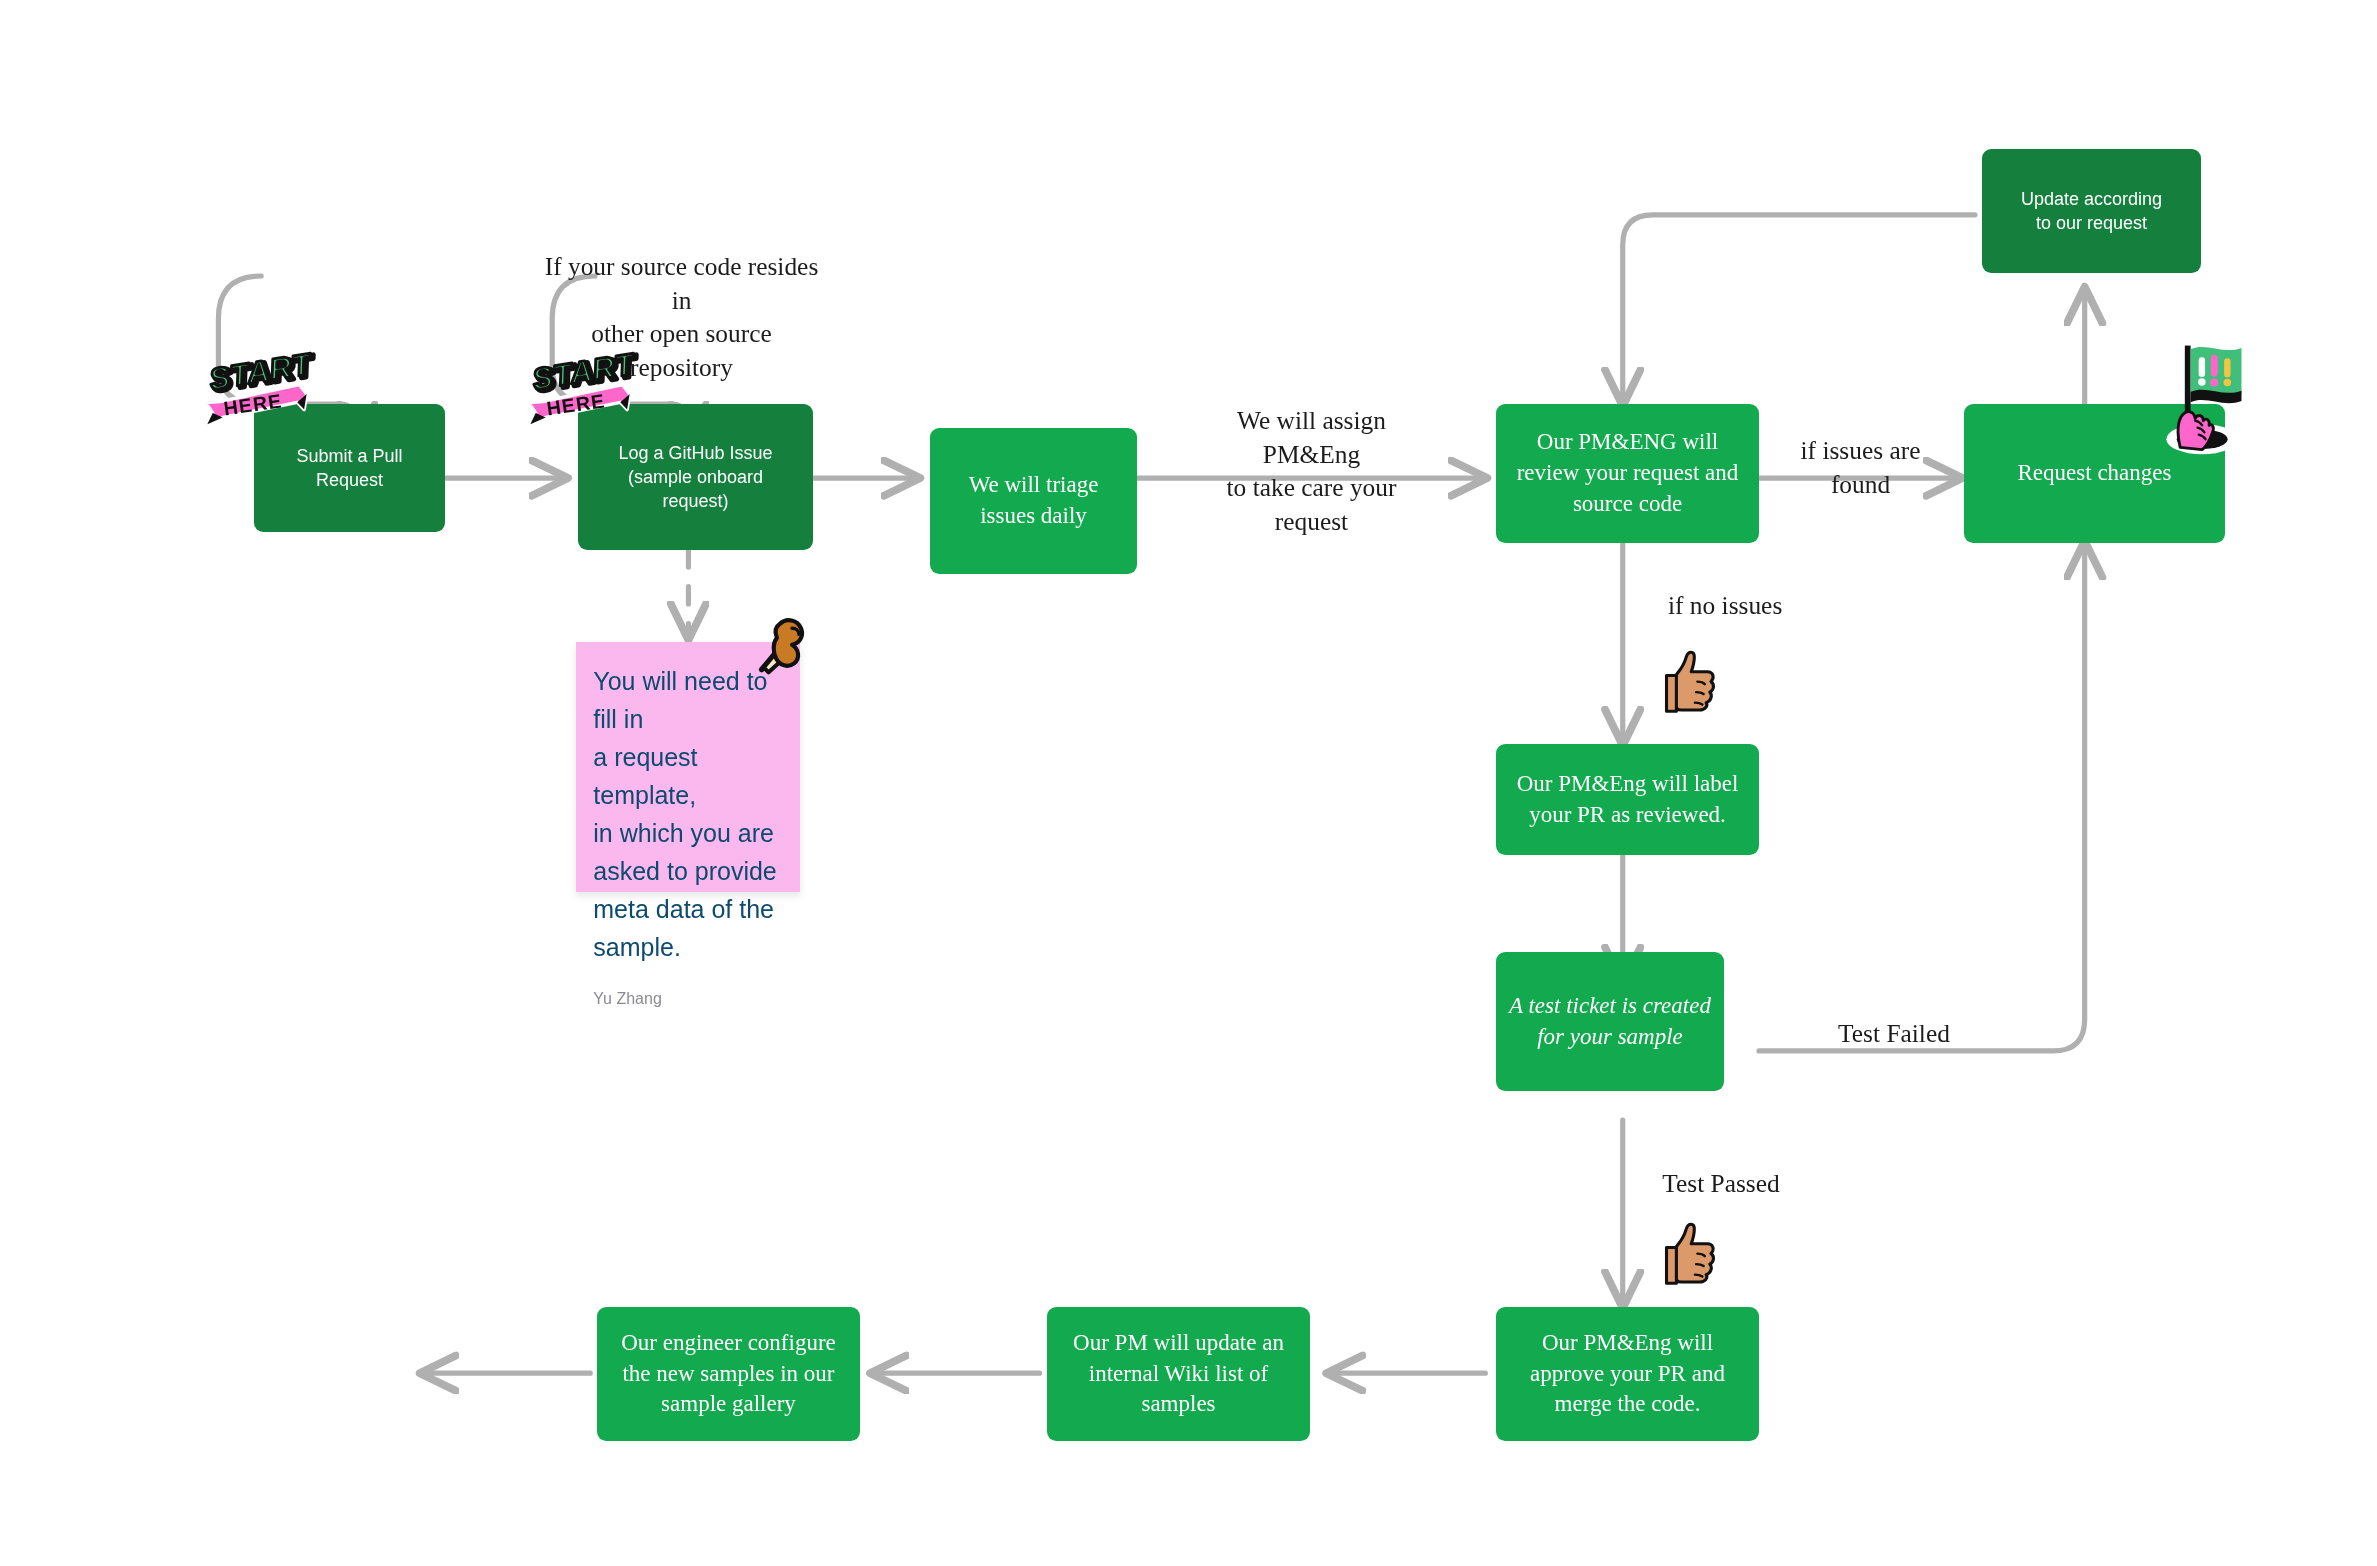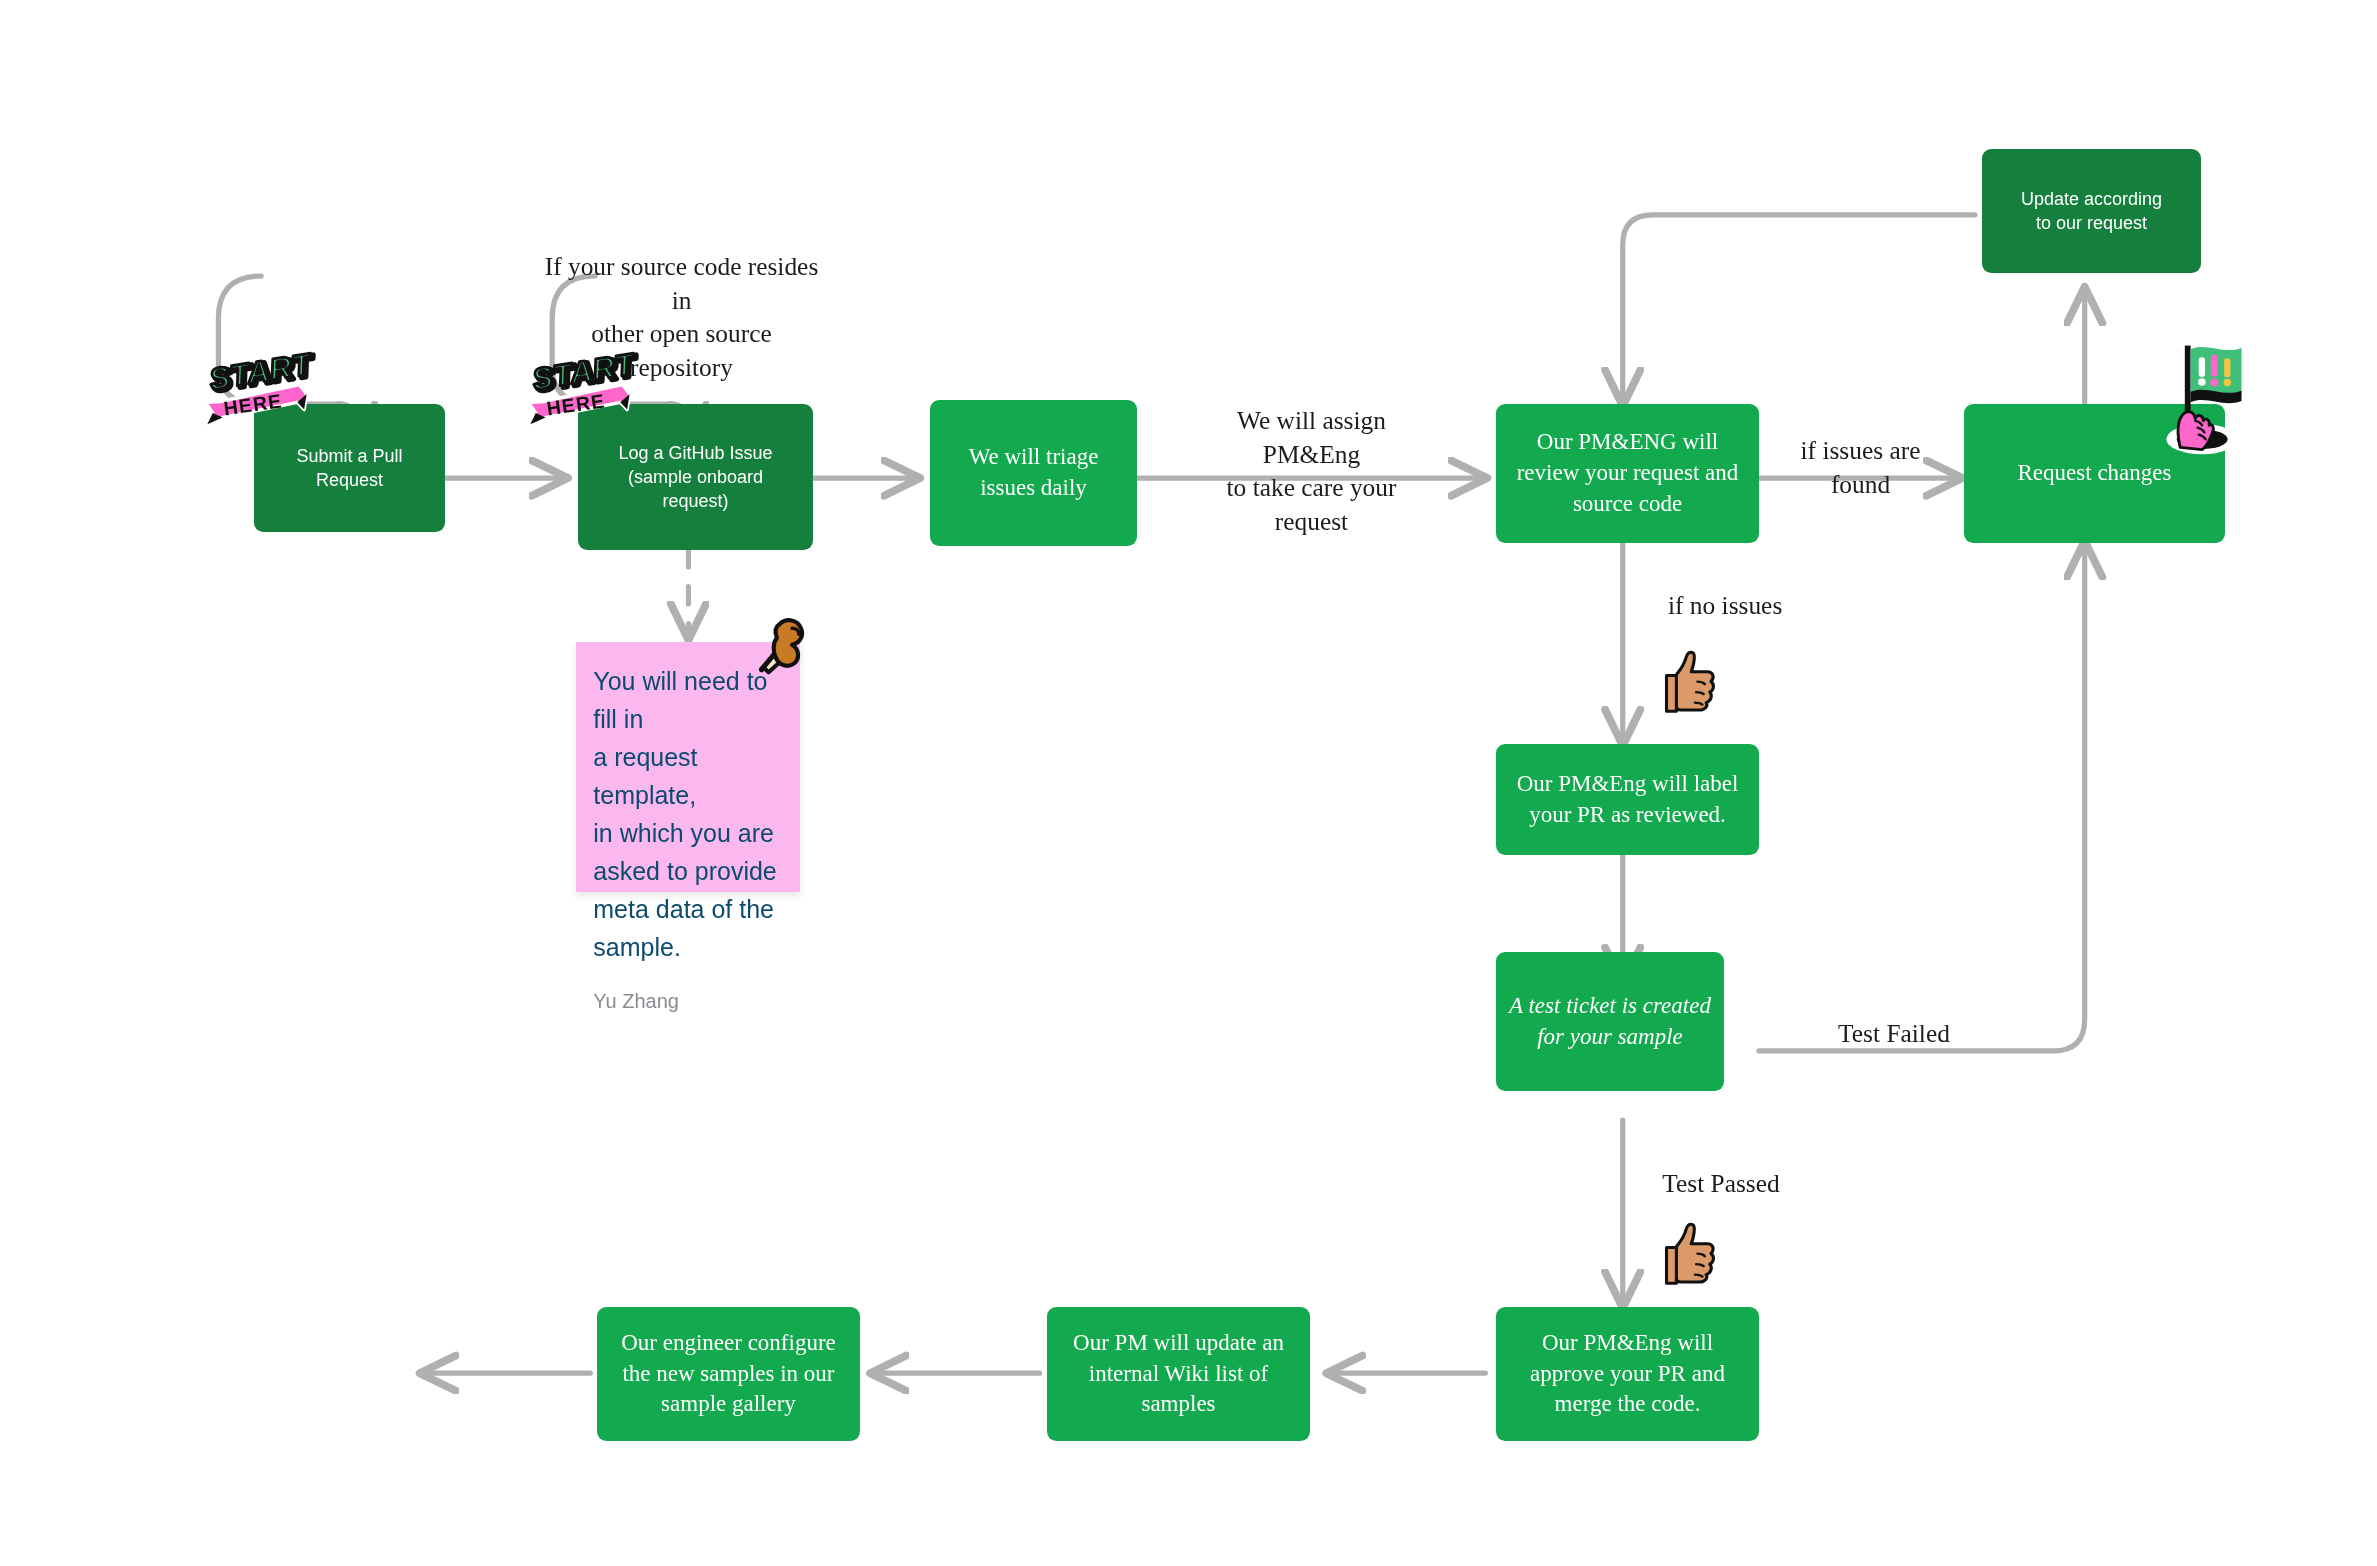--- a/index.html
+++ b/index.html
@@ -24,21 +24,21 @@
   }
 
   
   .sticky{
     position:absolute;background:#fbb8ef;box-sizing:border-box;
     padding:19.6px 17.3px 12.7px 17.3px;
     font-family:"Liberation Sans", sans-serif;
     box-shadow:0 3.5px 8px rgba(0,0,0,.10);
   }
   .sticky .body{font-size:25px;line-height:1.52;color:#0c4a6e;white-space:pre-line;}
-  .sticky .author{font-size:20px;color:#8d8a92;margin-top:24px;}
+  .sticky .author{font-size:16px;color:#8d8a92;margin-top:24px;}
 
   
   .starter{position:absolute;width:133px;height:78px;}
   .starter svg{display:block;overflow:visible;}
 
   
   .sticker{position:absolute;}
   .sticker svg{display:block;overflow:visible;}
 </style>
 </head>
@@ -105,21 +105,21 @@
 
   <div class="edge-label" style="left: 1640px; top: 1167px; width: 162px; text-align: center; white-space: pre-line;">Test Passed</div>
 
   <div class="node purple" style="left: 254px; top: 404px; width: 191px; height: 128px; white-space: pre-line;">Submit a Pull
 Request</div>
 
   <div class="node purple" style="left: 578px; top: 404px; width: 235px; height: 146px; white-space: pre-line;">Log a GitHub Issue
 (sample onboard
 request)</div>
 
-  <div class="node green" style="left: 930px; top: 400px; width: 207px; height: 146px; white-space: pre-line;">We will triage
+  <div class="node green" style="left: 930px; top: 428px; width: 207px; height: 146px; white-space: pre-line;">We will triage
 issues daily</div>
 
   <div class="node green" style="left: 1496px; top: 404px; width: 263px; height: 139px; white-space: pre-line;">Our PM&amp;ENG will
 review your request and
 source code</div>
 
   <div class="node green" style="left: 1964px; top: 404px; width: 261px; height: 139px; white-space: pre-line;">Request changes</div>
 
   <div class="node purple" style="left: 1982px; top: 149px; width: 219px; height: 124px; white-space: pre-line;">Update according
 to our request</div>

